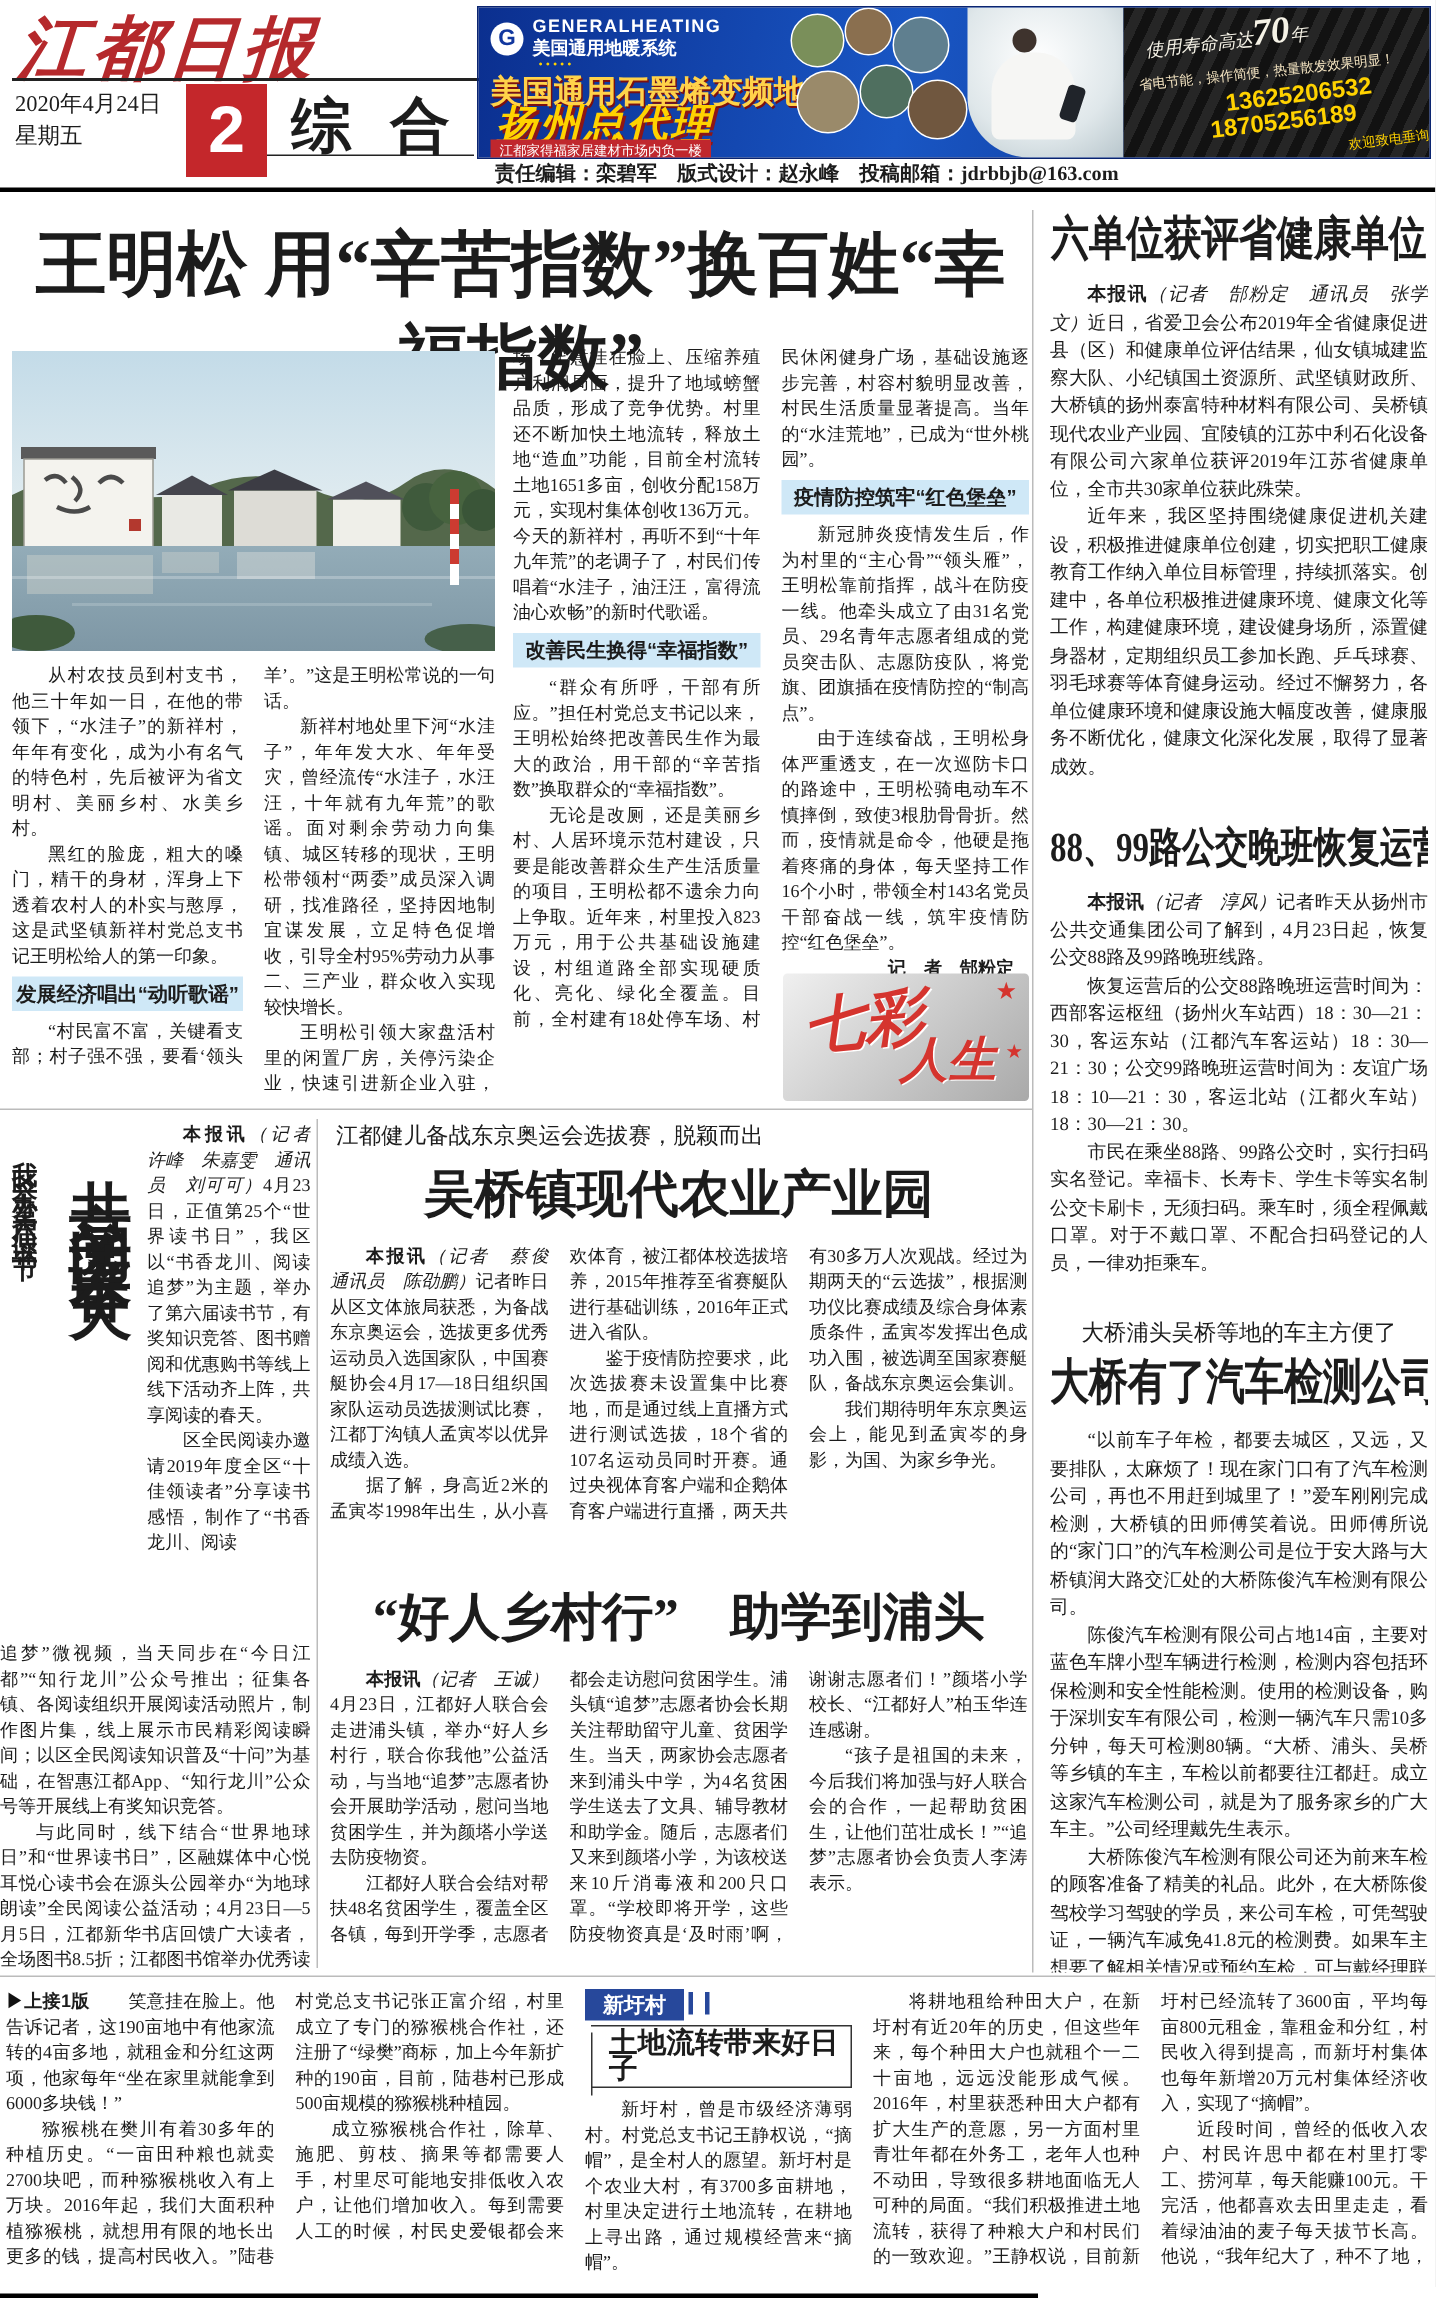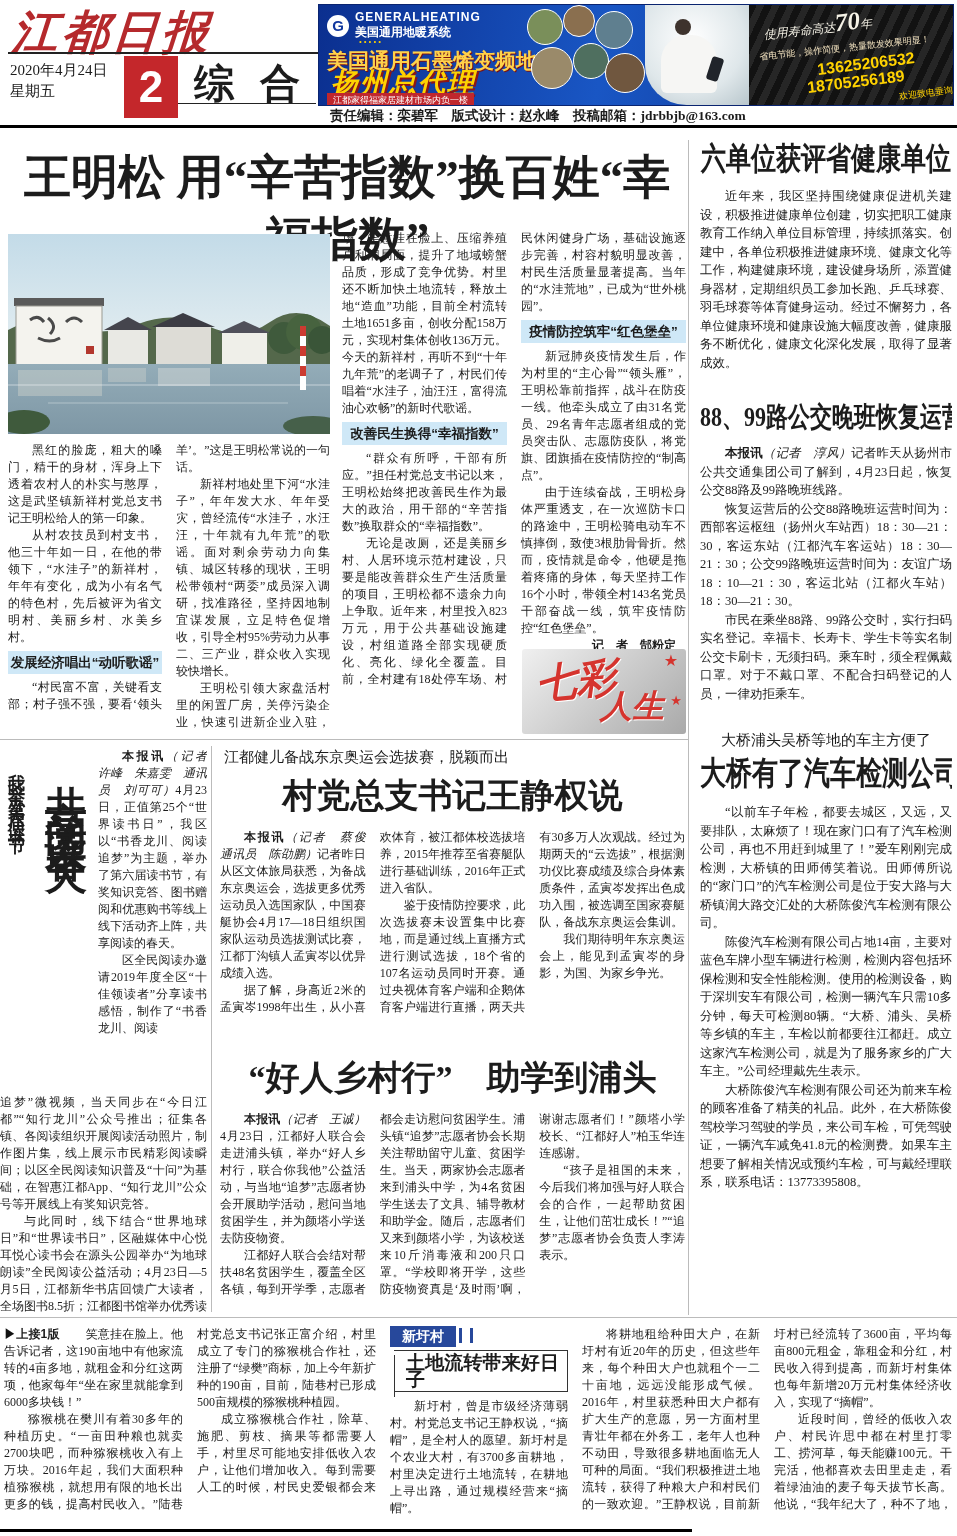--- a/index.html
+++ b/index.html
@@ -167,22 +167,22 @@
         <rect x="292" y="92" width="6" height="64" fill="#fff"></rect>
         <rect x="292" y="92" width="6" height="10" fill="#cc3b31"></rect>
           <rect x="292" y="112" width="6" height="10" fill="#cc3b31"></rect>
           <rect x="292" y="132" width="6" height="10" fill="#cc3b31"></rect>
         <ellipse cx="16" cy="188" rx="26" ry="12" fill="#3f5a3c"></ellipse>
         <ellipse cx="305" cy="192" rx="30" ry="10" fill="#46604a"></ellipse>
       </svg>
     </div>
 
     <div class="abs bt cols2" style="left:0;top:296px;width:322px;height:292px;overflow:hidden;">
+      <p>从村农技员到村支书，他三十年如一日，在他的带领下，“水洼子”的新祥村，年年有变化，成为小有名气的特色村，先后被评为省文明村、美丽乡村、水美乡村。</p>
       <p>黑红的脸庞，粗大的嗓门，精干的身材，浑身上下透着农村人的朴实与憨厚，这是武坚镇新祥村党总支书记王明松给人的第一印象。</p>
-      <p>从村农技员到村支书，他三十年如一日，在他的带领下，“水洼子”的新祥村，年年有变化，成为小有名气的特色村，先后被评为省文明村、美丽乡村、水美乡村。</p>
       <div class="subhead">发展经济唱出“动听歌谣”</div>
       <p>“村民富不富，关键看支部；村子强不强，要看‘领头羊’。”这是王明松常说的一句话。</p>
       <p>新祥村地处里下河“水洼子”，年年发大水、年年受灾，曾经流传“水洼子，水汪汪，十年就有九年荒”的歌谣。面对剩余劳动力向集镇、城区转移的现状，王明松带领村“两委”成员深入调研，找准路径，坚持因地制宜谋发展，立足特色促增收，引导全村95%劳动力从事二、三产业，群众收入实现较快增长。</p>
       <p>王明松引领大家盘活村里的闲置厂房，关停污染企业，快速引进新企业入驻，不断增强发展的“内生力”，目前村（社区）入驻企业19家，转移剩余劳动力500多人。他还带领大家建成扬州最大的螃蟹交易市</p>
     </div>
 
     <div class="abs bt cols2" style="left:334px;top:84px;width:344px;height:506px;overflow:hidden;">
       <p class="cont">场，笑意挂在脸上、压缩养殖户利润局面，提升了地域螃蟹品质，形成了竞争优势。村里还不断加快土地流转，释放土地“造血”功能，目前全村流转土地1651多亩，创收分配158万元，实现村集体创收136万元。今天的新祥村，再听不到“十年九年荒”的老调子了，村民们传唱着“水洼子，油汪汪，富得流油心欢畅”的新时代歌谣。</p>
       <div class="subhead">改善民生换得“幸福指数”</div>
       <p>“群众有所呼，干部有所应。”担任村党总支书记以来，王明松始终把改善民生作为最大的政治，用干部的“辛苦指数”换取群众的“幸福指数”。</p>
@@ -206,20 +206,21 @@
 
   <div class="abs rule-gray" style="left:688px;top:140px;width:1px;height:1175px;"></div>
 
   <div class="abs rule-gray" style="left:211px;top:746px;width:1px;height:566px;"></div>
 
   <div class="abs" style="left:700px;top:142px;width:252px;height:1173px;overflow:hidden;">
 
     <div>
       <div class="rail-head" style="font-size:25px;">六单位获评省健康单位</div>
       <div class="bt rail-bt" style="margin-top:12px;">
+        <p><span class="lead-tag">本报讯</span><span class="lead-src">（记者　郜粉定　通讯员　张学文）</span><span>近日，省爱卫会公布2019年全省健康促进县（区）和健康单位评估结果，仙女镇城建监察大队、小纪镇国土资源所、武坚镇财政所、大桥镇的扬州泰富特种材料有限公司、吴桥镇现代农业产业园、宜陵镇的江苏中利石化设备有限公司六家单位获评2019年江苏省健康单位，全市共30家单位获此殊荣。</span></p>
         <p>近年来，我区坚持围绕健康促进机关建设，积极推进健康单位创建，切实把职工健康教育工作纳入单位目标管理，持续抓落实。创建中，各单位积极推进健康环境、健康文化等工作，构建健康环境，建设健身场所，添置健身器材，定期组织员工参加长跑、乒乓球赛、羽毛球赛等体育健身运动。经过不懈努力，各单位健康环境和健康设施大幅度改善，健康服务不断优化，健康文化深化发展，取得了显著成效。</p>
       </div>
     </div>
 
     <div style="margin-top:30px;">
       <div class="rail-head" style="font-size:22px;">88、99路公交晚班恢复运营</div>
       <div class="bt rail-bt" style="margin-top:12px;">
         <p><span class="lead-tag">本报讯</span><span class="lead-src">（记者　淳风）</span><span>记者昨天从扬州市公共交通集团公司了解到，4月23日起，恢复公交88路及99路晚班线路。</span></p>
         <p>恢复运营后的公交88路晚班运营时间为：西部客运枢纽（扬州火车站西）18：30—21：30，客运东站（江都汽车客运站）18：30—21：30；公交99路晚班运营时间为：友谊广场18：10—21：30，客运北站（江都火车站）18：30—21：30。</p>
         <p>市民在乘坐88路、99路公交时，实行扫码实名登记。幸福卡、长寿卡、学生卡等实名制公交卡刷卡，无须扫码。乘车时，须全程佩戴口罩。对于不戴口罩、不配合扫码登记的人员，一律劝拒乘车。</p>
@@ -250,21 +251,21 @@
     <div class="bt" style="margin-top:4px;">
       <p class="cont">追梦”微视频，当天同步在“今日江都”“知行龙川”公众号推出；征集各镇、各阅读组织开展阅读活动照片，制作图片集，线上展示市民精彩阅读瞬间；以区全民阅读知识普及“十问”为基础，在智惠江都App、“知行龙川”公众号等开展线上有奖知识竞答。</p>
       <p>与此同时，线下结合“世界地球日”和“世界读书日”，区融媒体中心悦耳悦心读书会在源头公园举办“为地球朗读”全民阅读公益活动；4月23日—5月5日，江都新华书店回馈广大读者，全场图书8.5折；江都图书馆举办优秀读物图片展。</p>
     </div>
   </div>
 
   <div class="abs" style="left:220px;top:748px;width:465px;height:566px;overflow:hidden;">
 
     <div>
       <div style="font-size:15px;padding-left:4px;">江都健儿备战东京奥运会选拔赛，脱颖而出</div>
-      <div style="font-size:34px;font-weight:bold;text-align:center;margin:6px 0 10px;">村党总支书记王静权说</div>
+      <div style="font-size:34px;font-weight:bold;text-align:center;margin:6px 0 10px;">吴桥镇现代农业产业园</div>
       <div class="bt cols3" style="height:212px;overflow:hidden;">
         <p><span class="lead-tag">本报讯</span><span class="lead-src">（记者　蔡俊　通讯员　陈劭鹏）</span><span>记者昨日从区文体旅局获悉，为备战东京奥运会，选拔更多优秀运动员入选国家队，中国赛艇协会4月17—18日组织国家队运动员选拔测试比赛，江都丁沟镇人孟寅岑以优异成绩入选。</span></p>
         <p>据了解，身高近2米的孟寅岑1998年出生，从小喜欢体育，被江都体校选拔培养，2015年推荐至省赛艇队进行基础训练，2016年正式进入省队。</p>
         <p>鉴于疫情防控要求，此次选拔赛未设置集中比赛地，而是通过线上直播方式进行测试选拔，18个省的107名运动员同时开赛。通过央视体育客户端和企鹅体育客户端进行直播，两天共有30多万人次观战。经过为期两天的“云选拔”，根据测功仪比赛成绩及综合身体素质条件，孟寅岑发挥出色成功入围，被选调至国家赛艇队，备战东京奥运会集训。</p>
         <p>我们期待明年东京奥运会上，能见到孟寅岑的身影，为国、为家乡争光。</p>
       </div>
     </div>
 
     <div style="margin-top:14px;">
       <div style="font-size:34px;font-weight:bold;text-align:center;margin:4px 0 10px;">“好人乡村行”　助学到浦头</div>

